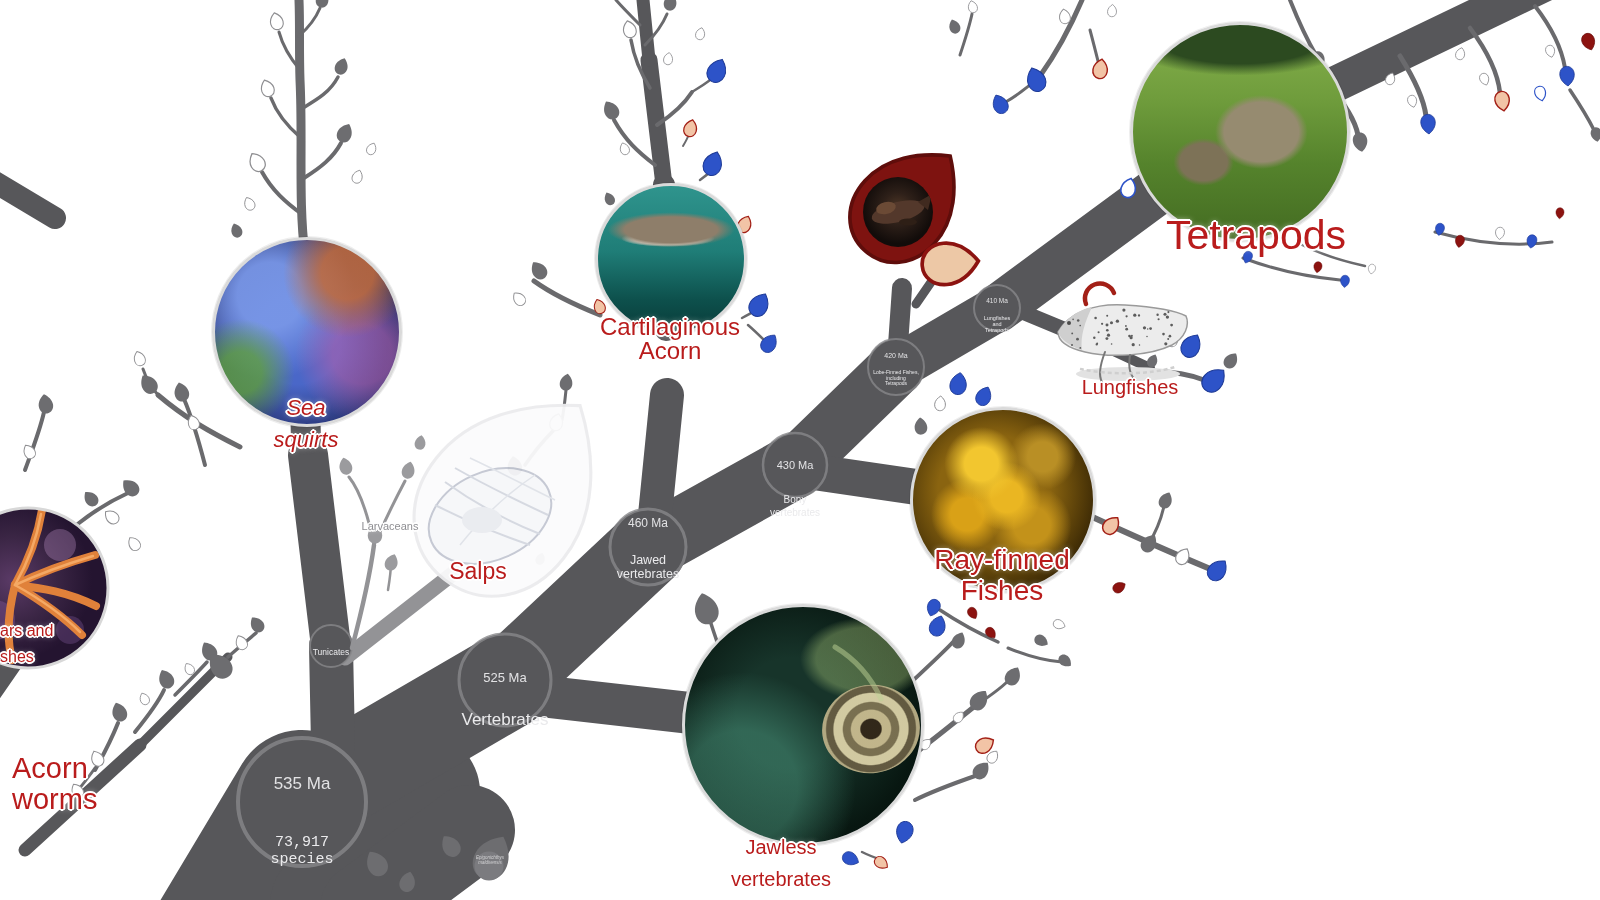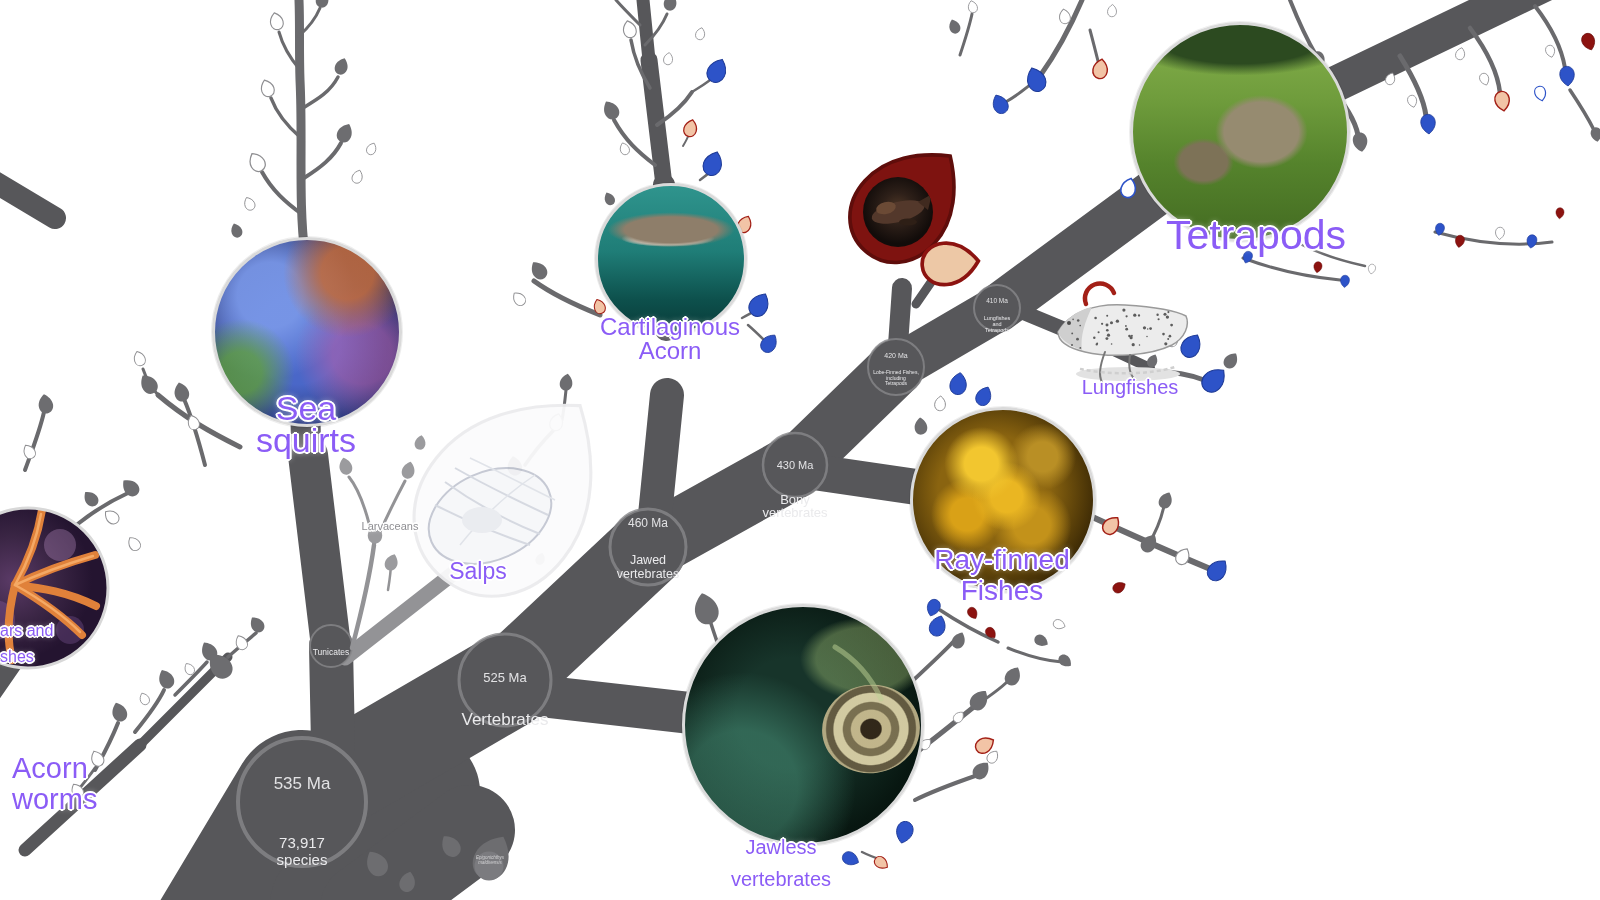--- a/index.html
+++ b/index.html
@@ -35,21 +35,21 @@
     radial-gradient(circle at 24% 76%, rgba(90,180,150,.4) 0 22%, rgba(90,180,150,0) 45%),
     radial-gradient(circle at 45% 45%, #17342a 0 30%, #081711 70%, #040d09 100%);}
   .jv-disc{position:absolute;left:58%;top:32%;width:98px;height:92px;border-radius:50%;
     transform:rotate(-8deg) scaleY(.96);opacity:.96;background:
     radial-gradient(circle, #33281a 0 15%, #c8bb8f 17% 29%, #7d7252 31% 41%, #d9d0a6 43% 55%, #665c42 57% 66%, #b8ad85 68% 78%, #453b2b 80% 100%);}
   
   .node{position:absolute;z-index:3;text-align:center;color:#eaeaec;white-space:pre-line;pointer-events:auto;}
   .node .age{opacity:.95;}
   .half{transform:scale(.5);transform-origin:top left;}
   
-  .lbl{position:absolute;z-index:4;text-align:center;white-space:pre-line;color:#8b5cf6;
+  .lbl{position:absolute;z-index:4;text-align:center;white-space:pre-line;color:#b91c1c;
     transform:translateX(-50%);
     text-shadow:2px 0 0 #fff,-2px 0 0 #fff,0 2px 0 #fff,0 -2px 0 #fff,
       1.4px 1.4px 0 #fff,-1.4px 1.4px 0 #fff,1.4px -1.4px 0 #fff,-1.4px -1.4px 0 #fff,
       0 0 6px rgba(255,255,255,.95);}
   .lbl.left{transform:none;text-align:left;}
   .lbl.faint{color:#8f8f93;margin-left:12px;}
   .tinyleaf{position:absolute;z-index:4;text-align:center;white-space:pre-line;color:#d2d2d4;
     font-style:italic;}
 </style>
 </head>
@@ -425,54 +425,54 @@
   <div class="photo" id="ph-jawless">
     <div class="jv-disc"></div>
     <svg width="236" height="236" style="position:absolute;left:0;top:0">
       <path d="M24,222 C34,234 48,242 64,239" fill="none" stroke="#c8cec9" stroke-width="3" stroke-linecap="round"></path>
       <path d="M150,40 C170,52 186,70 196,92" fill="none" stroke="rgba(190,210,150,.5)" stroke-width="5" stroke-linecap="round"></path>
     </svg>
   </div>
 
   <div class="node" style="left:237px;top:756px;width:130px;">
     <div class="age" style="font-size:17px;margin-bottom:22px;">535 Ma</div>
-    <div class="nm" style="font-size:15px;line-height:17px;">73,917
+    <div class="nm" style="font-size:15px;line-height:17px;font-family:Liberation Mono, monospace;">73,917
 species</div>
   </div>
   <div class="node" style="left:450px;top:652px;width:110px;">
     <div class="age" style="font-size:13px;margin-bottom:7px;">525 Ma</div>
     <div class="nm" style="font-size:17px;">Vertebrates</div>
   </div>
   <div class="node" style="left:598px;top:498px;width:100px;">
     <div class="age" style="font-size:12px;margin-bottom:5px;">460 Ma</div>
     <div class="nm" style="font-size:12.5px;line-height:14px;">Jawed
 vertebrates</div>
   </div>
   <div class="node" style="left:750px;top:441px;width:90px;">
     <div class="age" style="font-size:11px;margin-bottom:4px;">430 Ma</div>
-    <div class="nm" style="font-size:13px;line-height:13px;">Bony
+    <div class="nm" style="font-size:10px;line-height:13px;">Bony
 vertebrates</div>
   </div>
   <div class="node half" style="left:868px;top:342px;width:112px;">
     <div class="age" style="font-size:14px;margin-bottom:3px;">420 Ma</div>
     <div class="nm" style="font-size:10px;line-height:11px;">Lobe-Finned Fishes,
 including
 Tetrapods</div>
   </div>
   <div class="node half" style="left:971px;top:288px;width:104px;">
     <div class="age" style="font-size:13px;margin-bottom:2px;">410 Ma</div>
     <div class="nm" style="font-size:11px;line-height:12px;">Lungfishes
 and
 Tetrapods</div>
   </div>
   <div class="node half" style="left:310px;top:638px;width:84px;">
     <div class="nm" style="font-size:17px;">Tunicates</div>
   </div>
 
-  <div class="lbl" style="left:306px;top:392px;font-size:34px;line-height:32px;">Sea
+  <div class="lbl" style="left:306px;top:392px;font-size:22px;line-height:32px;font-style:italic;">Sea
 squirts</div>
   <div class="lbl" style="left:478px;top:558px;font-size:23px;">Salps</div>
   <div class="lbl faint" style="left:378px;top:520px;font-size:11px;">Larvaceans</div>
   <div class="lbl" style="left:670px;top:315px;font-size:24px;line-height:24px;">Cartilaginous
 Acorn</div>
   <div class="lbl" style="left:1256px;top:212px;font-size:41px;">Tetrapods</div>
   <div class="lbl" style="left:1130px;top:376px;font-size:20px;">Lungfishes</div>
   <div class="lbl" style="left:1002px;top:544px;font-size:28px;line-height:31px;">Ray-finned
 Fishes</div>
   <div class="lbl" style="left:781px;top:831px;font-size:20px;line-height:32px;">Jawless

